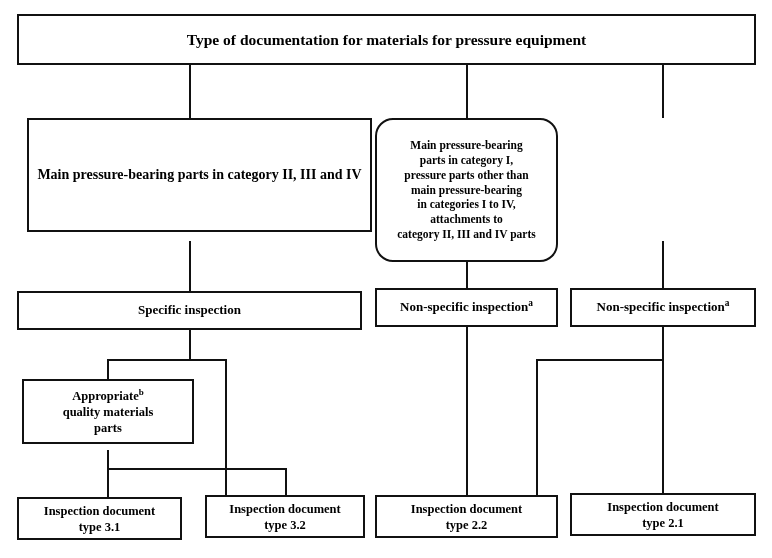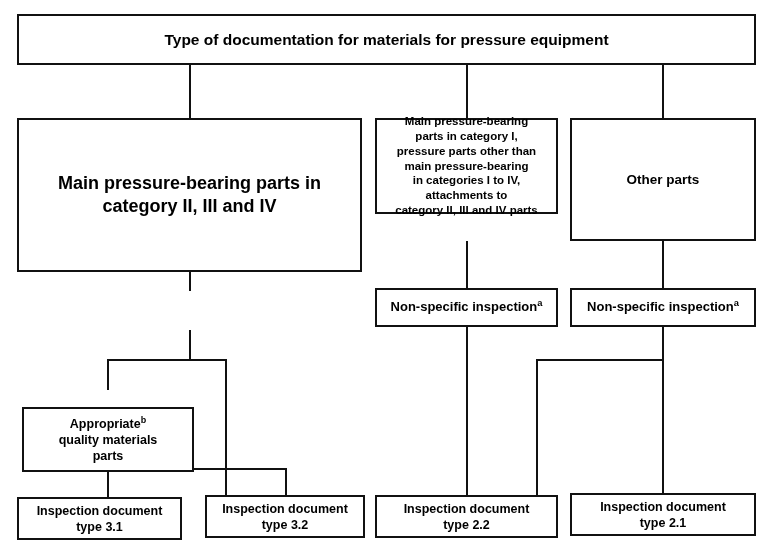--- a/index.html
+++ b/index.html
@@ -25,20 +25,21 @@
     border: 2px solid #111111;
     background: #ffffff;
     display: flex;
     align-items: center;
     justify-content: center;
     text-align: center;
     font-weight: bold;
     color: #000000;
     line-height: 1.28;
     z-index: 3;
+    font-family: Liberation Serif, serif;
   }
   .box .txt {
     display: block;
     padding: 0 6px;
     white-space: pre-line;
   }
   sup {
     font-size: 0.72em;
     font-weight: bold;
     vertical-align: super;
@@ -48,29 +49,29 @@
   .ln {
     position: absolute;
     background: #111111;
     z-index: 1;
   }
   .vl { width: 2px; }
   .hl { height: 2px; }
 
   
   #box-title      { left: 17px;  top: 14px;  width: 739px; height: 51px;  font-size: 15.5px; }
-  #box-main-ii    { left: 17px;  top: 118px; width: 345px; height: 154px; font-size: 18px; }
-  #box-main-i     { left: 375px; top: 118px; width: 183px; height: 96px; font-size: 11.5px; }
+  #box-main-ii    { left: 27px;  top: 118px; width: 345px; height: 114px; font-size: 14px; }
+  #box-main-i     { left: 375px; top: 118px; width: 183px; height: 144px; font-size: 11.5px; border-radius: 18px; }
   #box-other      { left: 570px; top: 118px; width: 186px; height: 123px; font-size: 13.5px; }
 
   #box-specific   { left: 17px;  top: 291px; width: 345px; height: 39px;  font-size: 13px; }
   #box-nonspec-22 { left: 375px; top: 288px; width: 183px; height: 39px;  font-size: 13px; }
   #box-nonspec-21 { left: 570px; top: 288px; width: 186px; height: 39px;  font-size: 13px; }
 
-  #box-qms        { left: 22px;  top: 407px; width: 172px; height: 65px;  font-size: 12.5px; }
+  #box-qms        { left: 22px;  top: 379px; width: 172px; height: 65px;  font-size: 12.5px; }
 
   #box-doc-31     { left: 17px;  top: 497px; width: 165px; height: 43px;  font-size: 12.5px; }
   #box-doc-32     { left: 205px; top: 495px; width: 160px; height: 43px;  font-size: 12.5px; }
   #box-doc-22     { left: 375px; top: 495px; width: 183px; height: 43px;  font-size: 12.5px; }
   #box-doc-21     { left: 570px; top: 493px; width: 186px; height: 43px;  font-size: 12.5px; }
 </style>
 </head>
 <body>
 
 <div id="canvas">
@@ -110,24 +111,24 @@
   <div class="box" id="box-main-i">
     <span class="txt">Main pressure-bearing
 parts in category I,
 pressure parts other than
 main pressure-bearing
 in categories I to IV,
 attachments to
 category II, III and IV parts</span>
   </div>
 
-  <div class="box" id="box-other">
-    <span class="txt">Other parts</span>
+
+  <div class="box" id="box-specific">
+    <span class="txt">Specific inspection</span>
   </div>
-
 
   <div class="box" id="box-nonspec-22">
     <span class="txt"><span>Non-specific inspection</span><sup>a</sup></span>
   </div>
 
   <div class="box" id="box-nonspec-21">
     <span class="txt"><span>Non-specific inspection</span><sup>a</sup></span>
   </div>
 
   <div class="box" id="box-qms">

